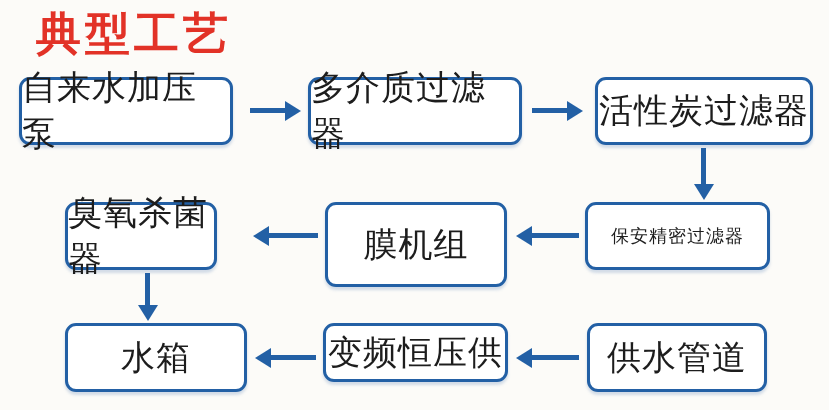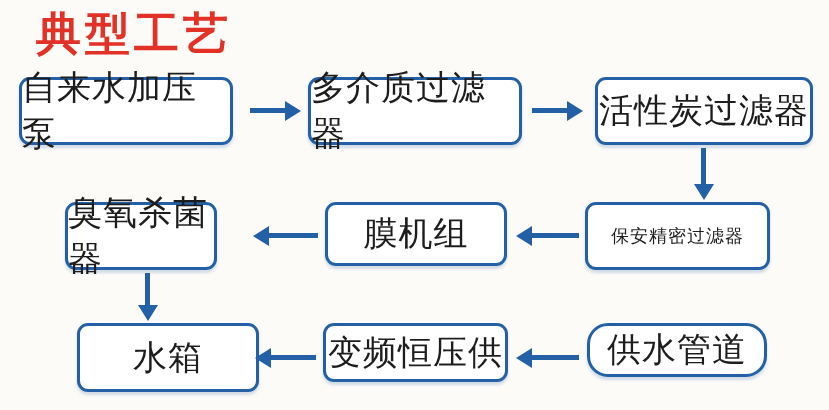--- a/index.html
+++ b/index.html
@@ -42,26 +42,26 @@
     font-size: 34px;
     letter-spacing: 1px;
     box-shadow: 0 3px 3px rgba(100, 135, 185, 0.28);
   }
   
   .b1 { left: 19px;  top: 77px;  width: 214px; height: 68px; }
   .b2 { left: 308px; top: 77px;  width: 214px; height: 68px; }
   .b3 { left: 595px; top: 77px;  width: 218px; height: 68px; }
   
   .b4 { left: 65px;  top: 202px; width: 152px; height: 68px; }
-  .b5 { left: 325px; top: 202px; width: 182px; height: 64px; }
+  .b5 { left: 325px; top: 202px; width: 182px; height: 85px; }
   .b6 { left: 585px; top: 202px; width: 185px; height: 68px; font-size: 18px; }
   
-  .b7 { left: 65px;  top: 323px; width: 182px; height: 69px; margin-left: 12px; }
+  .b7 { left: 65px;  top: 323px; width: 182px; height: 69px; }
   .b8 { left: 323px; top: 323px; width: 185px; height: 59px; }
-  .b9 { left: 587px; top: 323px; width: 180px; height: 54px; border-radius: 21px; }
+  .b9 { left: 587px; top: 323px; width: 180px; height: 69px; }
 
   .arrow { position: absolute; background: var(--blue); }
   .arrow.h { height: 5px; }
   .arrow.v { width: 5px; }
   .arrow.to-right::after {
     content: ""; position: absolute; right: -15px; top: 50%;
     transform: translateY(-50%);
     border-left: 16px solid var(--blue);
     border-top: 10px solid transparent;
     border-bottom: 10px solid transparent;

